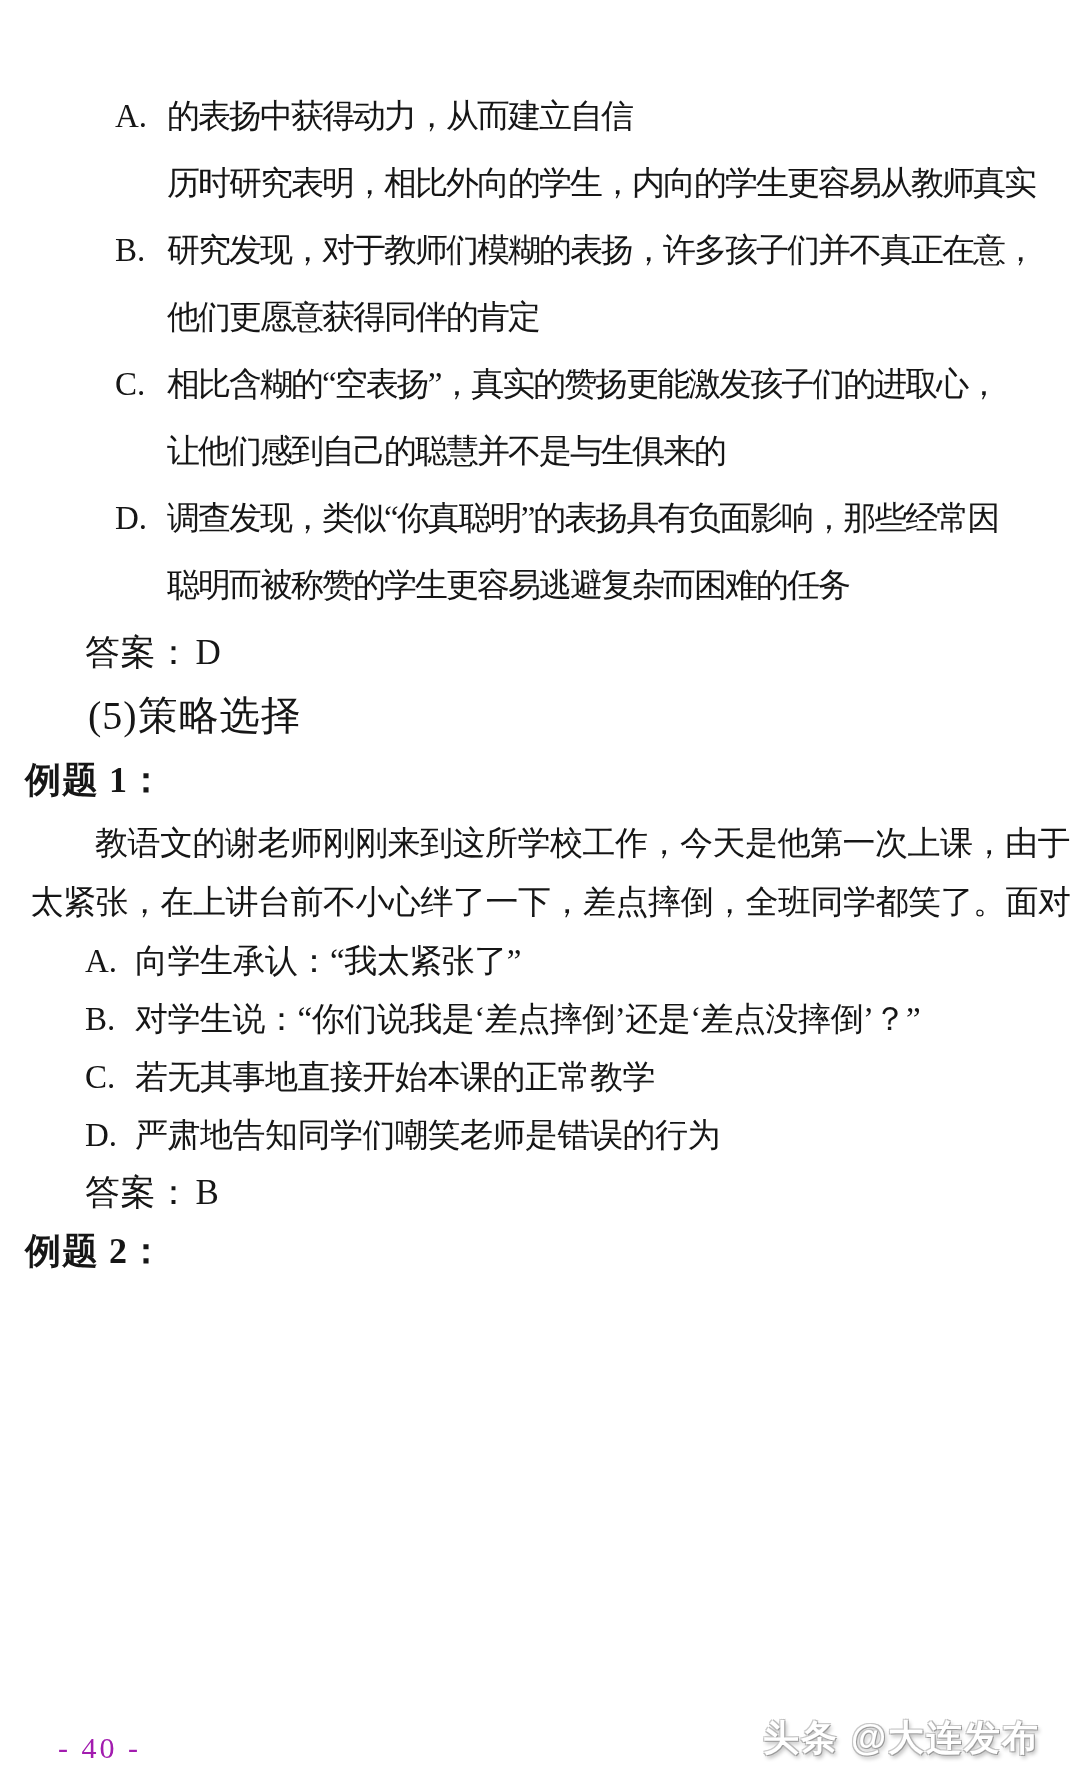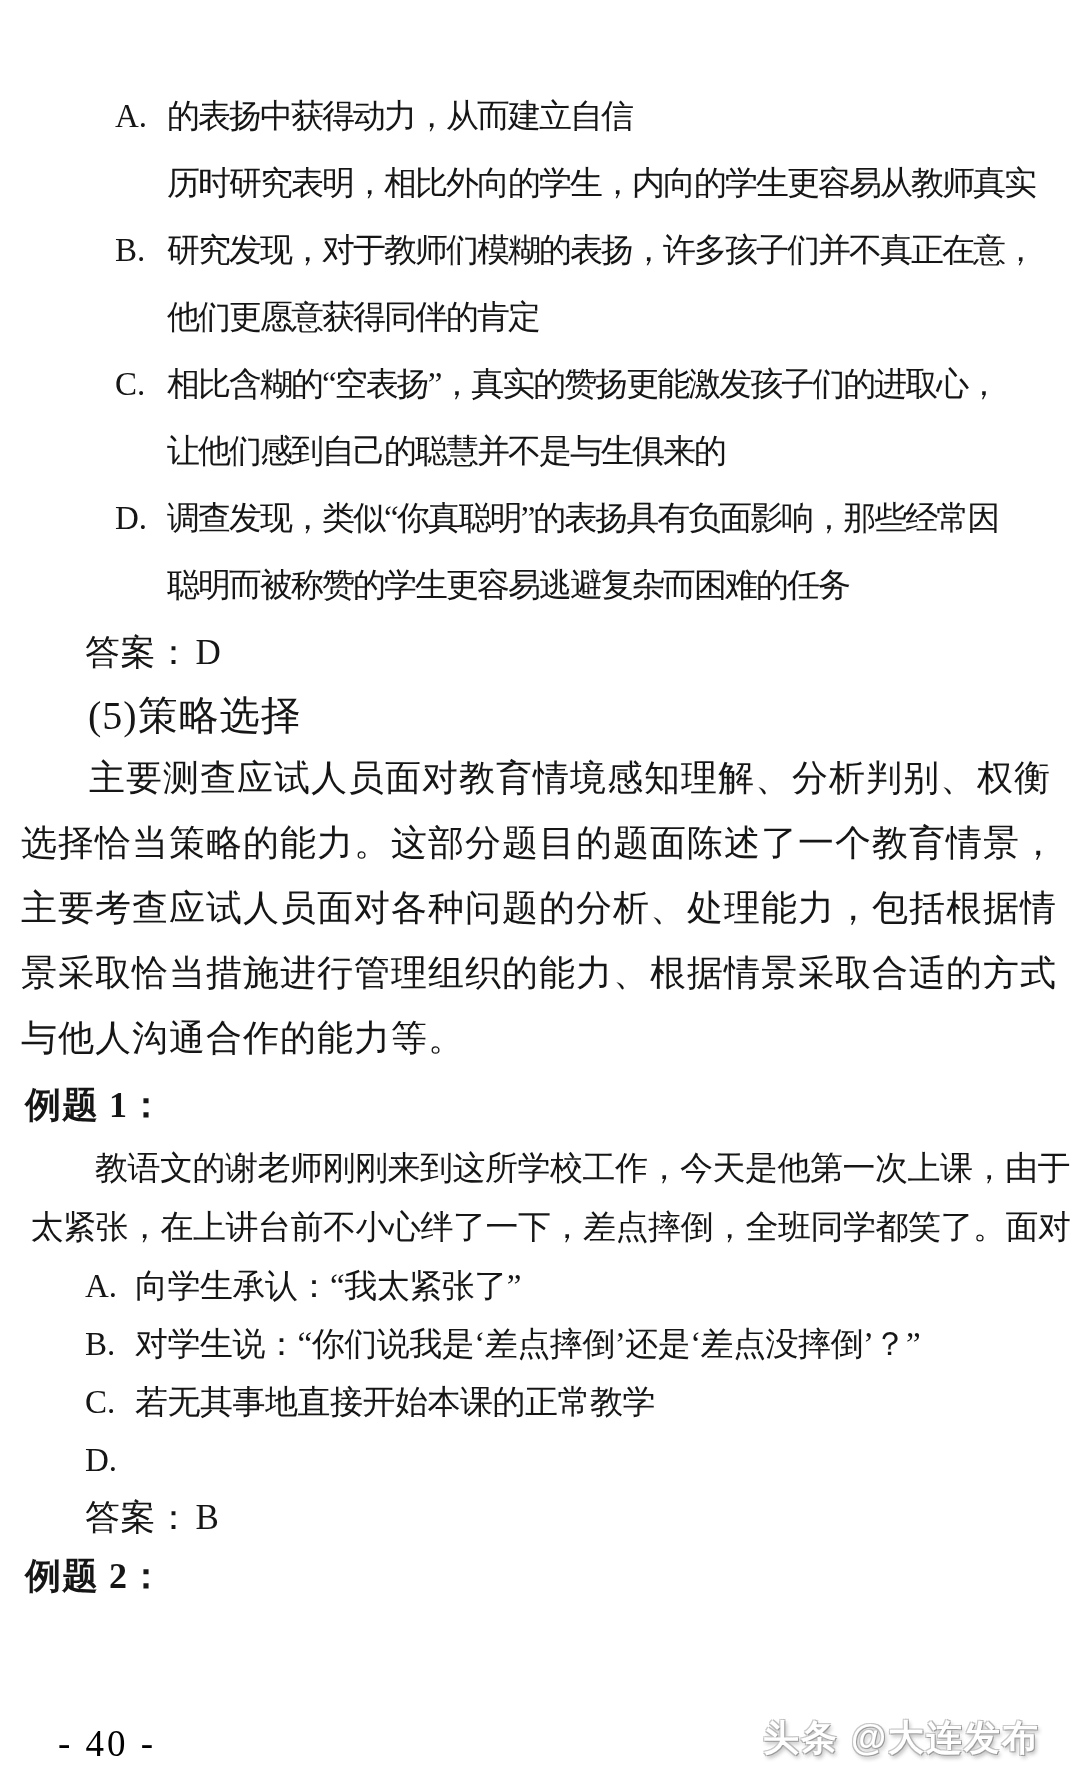--- a/index.html
+++ b/index.html
@@ -33,21 +33,21 @@
   .stem .line { line-height:59px; white-space:nowrap;text-align:center; }
   .stem .line.first { text-indent:64px; }
   
   .opts2 { margin-left:85px; font-size:33px; letter-spacing:-0.5px; }
   .opts2 .opt2 { display:flex; line-height:58px; white-space:nowrap; }
   .opts2 .opt2-label { flex:0 0 50px; letter-spacing:0; }
   .answer-line.tight { line-height:58px; }
   
   .page-number {
     position:absolute; left:58px; bottom:18px;
-    font-size:37px; letter-spacing:3px; color:#000000;
+    font-size:30px; letter-spacing:3px; color:#a21caf;
   }
   .watermark {
     position:absolute; right:40px; bottom:20px;
     font-size:36px; font-weight:bold;
     font-family:"Liberation Sans", sans-serif;
     color:#ffffff; letter-spacing:2px;
     text-shadow:
       1px 1px 0 #9a9a9a,
       -1px -1px 0 #c9c9c9,
       1px -1px 0 #b8b8b8,
@@ -94,27 +94,20 @@
       </div>
     </div>
 
     <div class="answer-line">
       <span>答案：</span><span class="ans-val">D</span>
     </div>
   </div>
 
   <h2 class="section-heading">(5)策略选择</h2>
 
-  <div class="para">
-    <div class="line first">主要测查应试人员面对教育情境感知理解、分析判别、权衡</div>
-    <div class="line">选择恰当策略的能力。这部分题目的题面陈述了一个教育情景，</div>
-    <div class="line">主要考查应试人员面对各种问题的分析、处理能力，包括根据情</div>
-    <div class="line">景采取恰当措施进行管理组织的能力、根据情景采取合适的方式</div>
-    <div class="line">与他人沟通合作的能力等。</div>
-  </div>
 
   <h3 class="example-heading">例题 1：</h3>
 
   <div class="stem">
     <div class="line first">教语文的谢老师刚刚来到这所学校工作，今天是他第一次上课，由于</div>
     <div class="line">太紧张，在上讲台前不小心绊了一下，差点摔倒，全班同学都笑了。面对</div>
   </div>
 
   <div class="opts2">
     <div class="opt2">
@@ -124,20 +117,21 @@
     <div class="opt2">
       <span class="opt2-label">B.</span>
       <span>对学生说：“你们说我是‘差点摔倒’还是‘差点没摔倒’？”</span>
     </div>
     <div class="opt2">
       <span class="opt2-label">C.</span>
       <span>若无其事地直接开始本课的正常教学</span>
     </div>
     <div class="opt2">
       <span class="opt2-label">D.</span>
+      <span>严肃地告知同学们嘲笑老师是错误的行为</span>
     </div>
   </div>
 
   <div class="answer-line tight">
     <span>答案：</span><span class="ans-val">B</span>
   </div>
 
   <h3 class="example-heading h2">例题 2：</h3>
 
   <div class="page-number">- 40 -</div>

